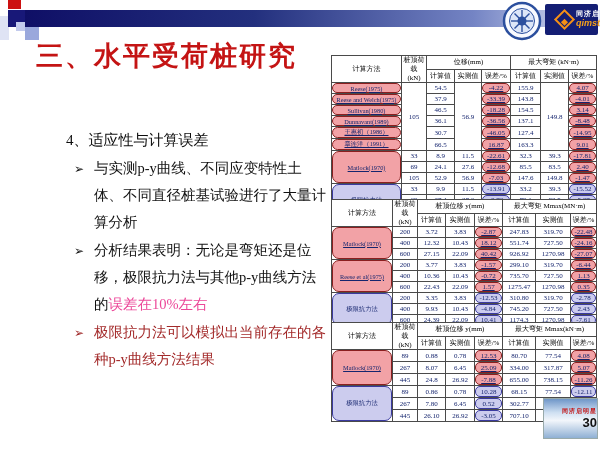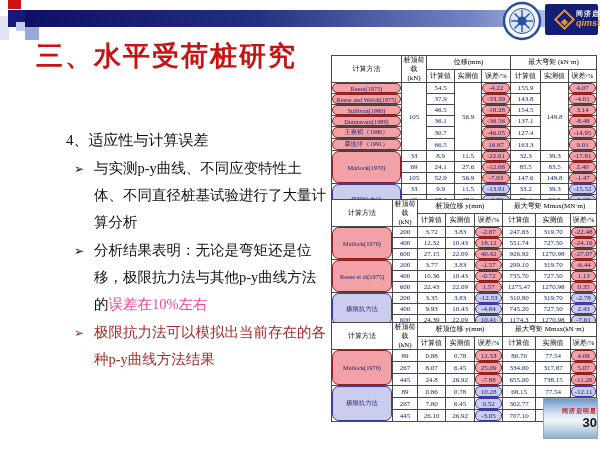--- a/index.html
+++ b/index.html
@@ -41,21 +41,21 @@
   #t1{top:55px;} #t2{top:199px;} #t3{top:322px;}
   table.dtable{border-collapse:collapse;width:100%;table-layout:fixed;background:#fff;}
   .dtable th,.dtable td{border:1px solid #4a4a4a;text-align:center;vertical-align:middle;
       font-size:7px;padding:0;color:#15256e;overflow:hidden;white-space:nowrap;}
   .dtable th{color:#000;font-weight:normal;white-space:pre-line;line-height:1.25;height:10px;}
   #t1 td{height:9px;} #t2 td{height:10px;} #t3 td{height:11px;}
   td.cellwrap{padding:0;}
   .chip,.hl{display:flex;align-items:center;justify-content:center;box-sizing:border-box;
             border-radius:7px;height:100%;min-height:9px;margin:0;}
   .chip{font-size:6.3px;}
-  .chip.pink,.hl.pink{background:#f2a2a6;border:1px solid #8b1f1f;}
+  .chip.pink,.hl.pink{background:#f2a2a6;border:1px solid #8b1f1f;text-decoration:underline;}
   .chip.blue,.hl.blue{background:#ccccee;border:1px solid #3a3aa0;}
   .chip.tall{min-height:28px;}
   .hl{border-radius:5px;}
   
   .badge{position:absolute;left:543px;top:398px;width:53px;height:39px;border:1px solid #9aa;
          background:linear-gradient(to bottom,#6f96c8 0%,#cfe0f2 35%,#f2f6fb 55%,#8fb0d4 100%);
          display:flex;flex-direction:column;align-items:flex-end;justify-content:center;
          font-family:"Liberation Sans","DejaVu Sans",sans-serif;}
   .badge .btitle{font-size:6px;color:#c41414;font-weight:bold;letter-spacing:1px;}
   .badge .pnum{font-size:13px;color:#111;font-weight:bold;line-height:1.1;}

